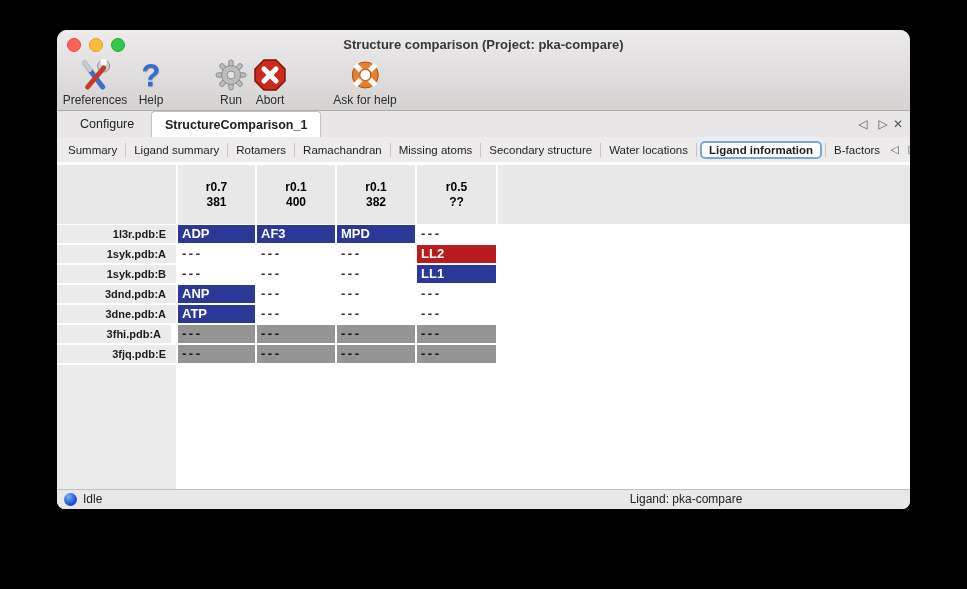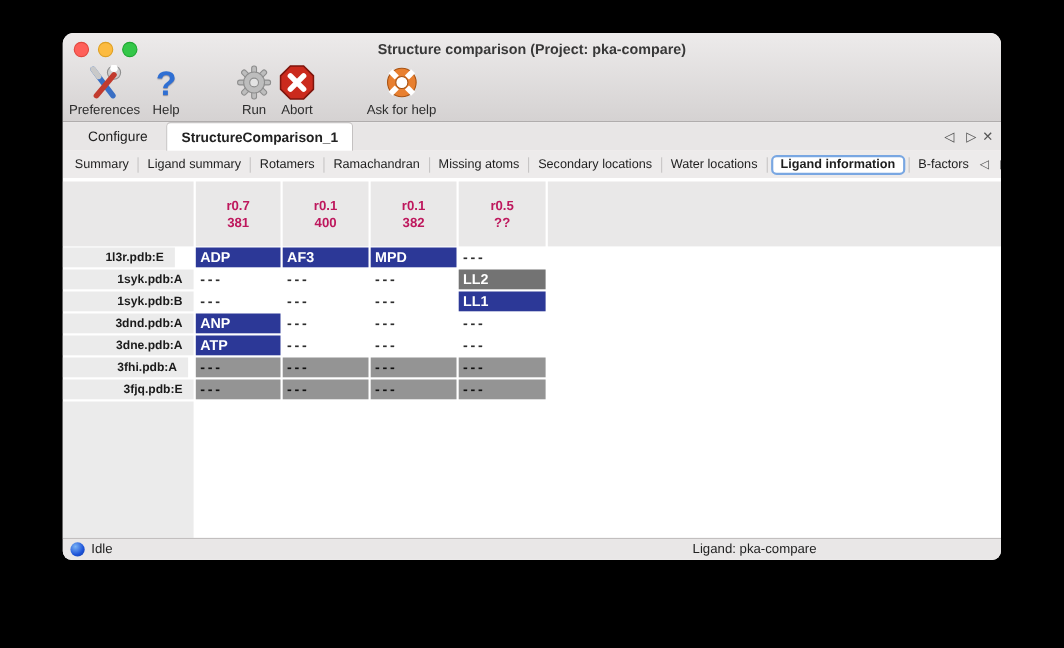--- a/index.html
+++ b/index.html
@@ -36,21 +36,21 @@
   .subtab{font-size:11.5px;color:#1e1e1e;padding:2px 5px;white-space:nowrap;}
   .subtab.selected{font-weight:bold;background:#fff;border:2px solid #79a7e2;border-radius:5px;
     padding:1px 7px;}
   .subsep{width:1px;height:14px;background:#c7c5c5;margin:0 3px;flex:0 0 aupx;}
   .subnav{font-size:11px;color:#555;padding:0 5px;}
   #subnavbox{margin-left:auto;display:flex;align-items:center;padding-right:6px;}
   
   #content{position:absolute;left:0;top:132px;width:853px;height:327px;background:#fff;}
   #header-strip{position:absolute;left:0;top:3px;height:59px;width:853px;}
   .hcell{position:absolute;top:0;height:59px;background:#e9e8e8;display:flex;flex-direction:column;
-    align-items:center;justify-content:center;font-size:12px;font-weight:bold;color:#be185d;line-height:15px;}
+    align-items:center;justify-content:center;font-size:12px;font-weight:bold;color:#000000;line-height:15px;}
   .rowlabel{position:absolute;background:#ebebeb;height:18px;line-height:18px;font-size:11px;
     font-weight:bold;color:#1b1b1b;text-align:right;padding-right:10px;box-sizing:border-box;}
   .dcell{position:absolute;height:18px;line-height:18px;font-size:13px;box-sizing:border-box;
     padding-left:4px;white-space:nowrap;overflow:hidden;}
   .dcell.ligand{color:#fff;font-weight:bold;}
   .dcell.none{background:#fff;color:#2e2e2e;font-weight:bold;letter-spacing:2.5px;}
   .dcell.absent{color:#111;font-weight:bold;letter-spacing:2.5px;}
   #left-strip{position:absolute;background:#ebebeb;}
   
   #statusbar{position:absolute;left:0;top:459px;width:853px;height:20px;background:#e9e7e7;
@@ -151,21 +151,21 @@
           <div class="subtab">Summary</div>
           <div class="subsep"></div>
           <div class="subtab">Ligand summary</div>
           <div class="subsep"></div>
           <div class="subtab">Rotamers</div>
           <div class="subsep"></div>
           <div class="subtab">Ramachandran</div>
           <div class="subsep"></div>
           <div class="subtab">Missing atoms</div>
           <div class="subsep"></div>
-          <div class="subtab">Secondary locations</div>
+          <div class="subtab">Secondary structure</div>
           <div class="subsep"></div>
           <div class="subtab">Water locations</div>
           <div class="subsep"></div>
           <div class="subtab selected">Ligand information</div>
           <div class="subsep"></div>
           <div class="subtab">B-factors</div>
         </div>
       <div id="subnavbox">
         <div class="subnav">◁</div>
         <div class="subnav">▷</div>
@@ -187,30 +187,30 @@
             <div>r0.1</div>
             <div>382</div>
           </div>
           <div class="hcell" style="left: 360px; width: 79px;">
             <div>r0.5</div>
             <div>??</div>
           </div>
           <div class="hcell" style="left: 441px; width: 412px;"></div>
         </div>
       <div id="rows-mount">
-          <div class="rowlabel" style="left: 0px; top: 63px; width: 102px;">1l3r.pdb:E</div>
+          <div class="rowlabel" style="left: 0px; top: 63px; width: 119px;">1l3r.pdb:E</div>
           <div class="dcell ligand" style="left: 121px; top: 63px; width: 77px; background: rgb(44, 56, 151);">ADP</div>
           <div class="dcell ligand" style="left: 200px; top: 63px; width: 78px; background: rgb(44, 56, 151);">AF3</div>
           <div class="dcell ligand" style="left: 280px; top: 63px; width: 78px; background: rgb(44, 56, 151);">MPD</div>
           <div class="dcell none" style="left: 360px; top: 63px; width: 79px;">---</div>
           <div class="rowlabel" style="left: 0px; top: 83px; width: 119px; padding-left: 32px;">1syk.pdb:A</div>
           <div class="dcell none" style="left: 121px; top: 83px; width: 77px;">---</div>
           <div class="dcell none" style="left: 200px; top: 83px; width: 78px;">---</div>
           <div class="dcell none" style="left: 280px; top: 83px; width: 78px;">---</div>
-          <div class="dcell ligand" style="left: 360px; top: 83px; width: 79px; background: #737373;">LL2</div>
+          <div class="dcell ligand" style="left: 360px; top: 83px; width: 79px; background: #b91c1c;">LL2</div>
           <div class="rowlabel" style="left: 0px; top: 103px; width: 119px;">1syk.pdb:B</div>
           <div class="dcell none" style="left: 121px; top: 103px; width: 77px;">---</div>
           <div class="dcell none" style="left: 200px; top: 103px; width: 78px;">---</div>
           <div class="dcell none" style="left: 280px; top: 103px; width: 78px;">---</div>
           <div class="dcell ligand" style="left: 360px; top: 103px; width: 79px; background: rgb(44, 56, 151);">LL1</div>
           <div class="rowlabel" style="left: 0px; top: 123px; width: 119px;">3dnd.pdb:A</div>
           <div class="dcell ligand" style="left: 121px; top: 123px; width: 77px; background: rgb(44, 56, 151);">ANP</div>
           <div class="dcell none" style="left: 200px; top: 123px; width: 78px;">---</div>
           <div class="dcell none" style="left: 280px; top: 123px; width: 78px;">---</div>
           <div class="dcell none" style="left: 360px; top: 123px; width: 79px;">---</div>

